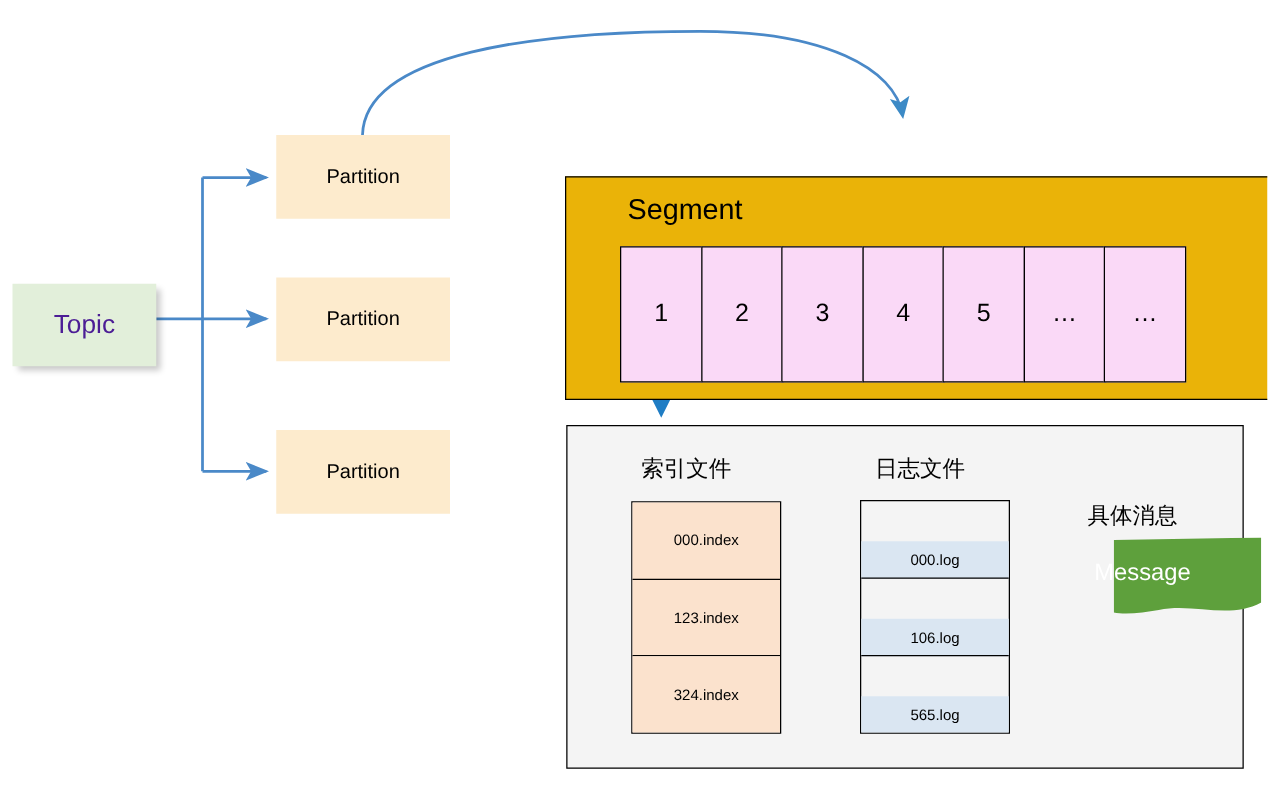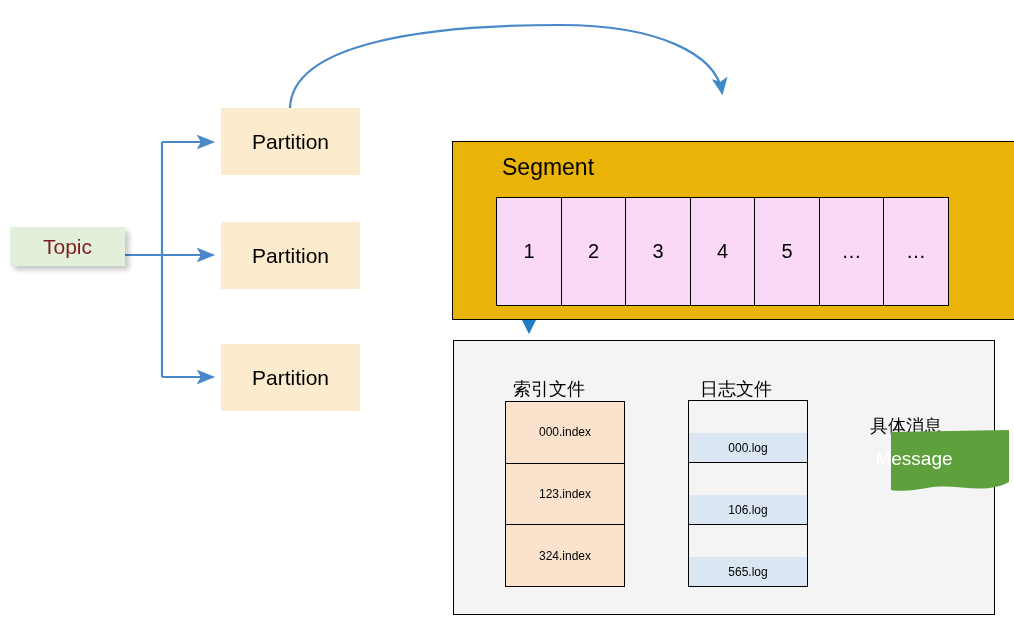--- a/index.html
+++ b/index.html
@@ -15,33 +15,33 @@
     position: relative;
     width: 1014px;
     height: 636px;
     background: #ffffff;
     overflow: hidden;
   }
   .abs { position: absolute; box-sizing: border-box; }
 
   
   .topic-box {
-    left: 10px; top: 227px; width: 115px; height: 39px;
+    left: 10px; top: 227px; width: 115px; height: 66px;
     background: #E2EFDA;
     box-shadow: 4px 4px 5px rgba(0,0,0,0.22);
     display: flex; align-items: center; justify-content: center;
-    font-size: 21px; color: #7f1d1d;
+    font-size: 21px; color: #4c1d95;
   }
 
   
   .partition-box {
     left: 221px; width: 139px; height: 67px;
     background: #FDEBCD;
     display: flex; align-items: center; justify-content: center;
-    font-size: 21px; color: #000000;
+    font-size: 16px; color: #000000;
   }
   .p1 { top: 108px; }
   .p2 { top: 222px; }
   .p3 { top: 344px; }
 
   
   .segment-box {
     left: 452px; top: 105px; width: 630px; height: 179px;
     background: #eab308;
     border: 1.5px solid #000000;
@@ -70,21 +70,20 @@
   .gray-panel {
     left: 453px; top: 340px; width: 542px; height: 275px;
     background: #F4F4F4;
     border: 1.5px solid #000000;
   }
   .cn-label {
     position: absolute;
     font-size: 18px; color: #000000;
     white-space: nowrap;
     font-family: "DejaVu Sans", "Liberation Sans", sans-serif;
-    margin-top: 14px;
   }
   .label-index { left: 513px; top: 363px; }
   .label-log   { left: 700px; top: 363px; }
   .label-msg   { left: 870px; top: 400px; }
 
   
   .file-stack {
     position: absolute;
     border: 1.5px solid #000000;
     display: flex; flex-direction: column;

